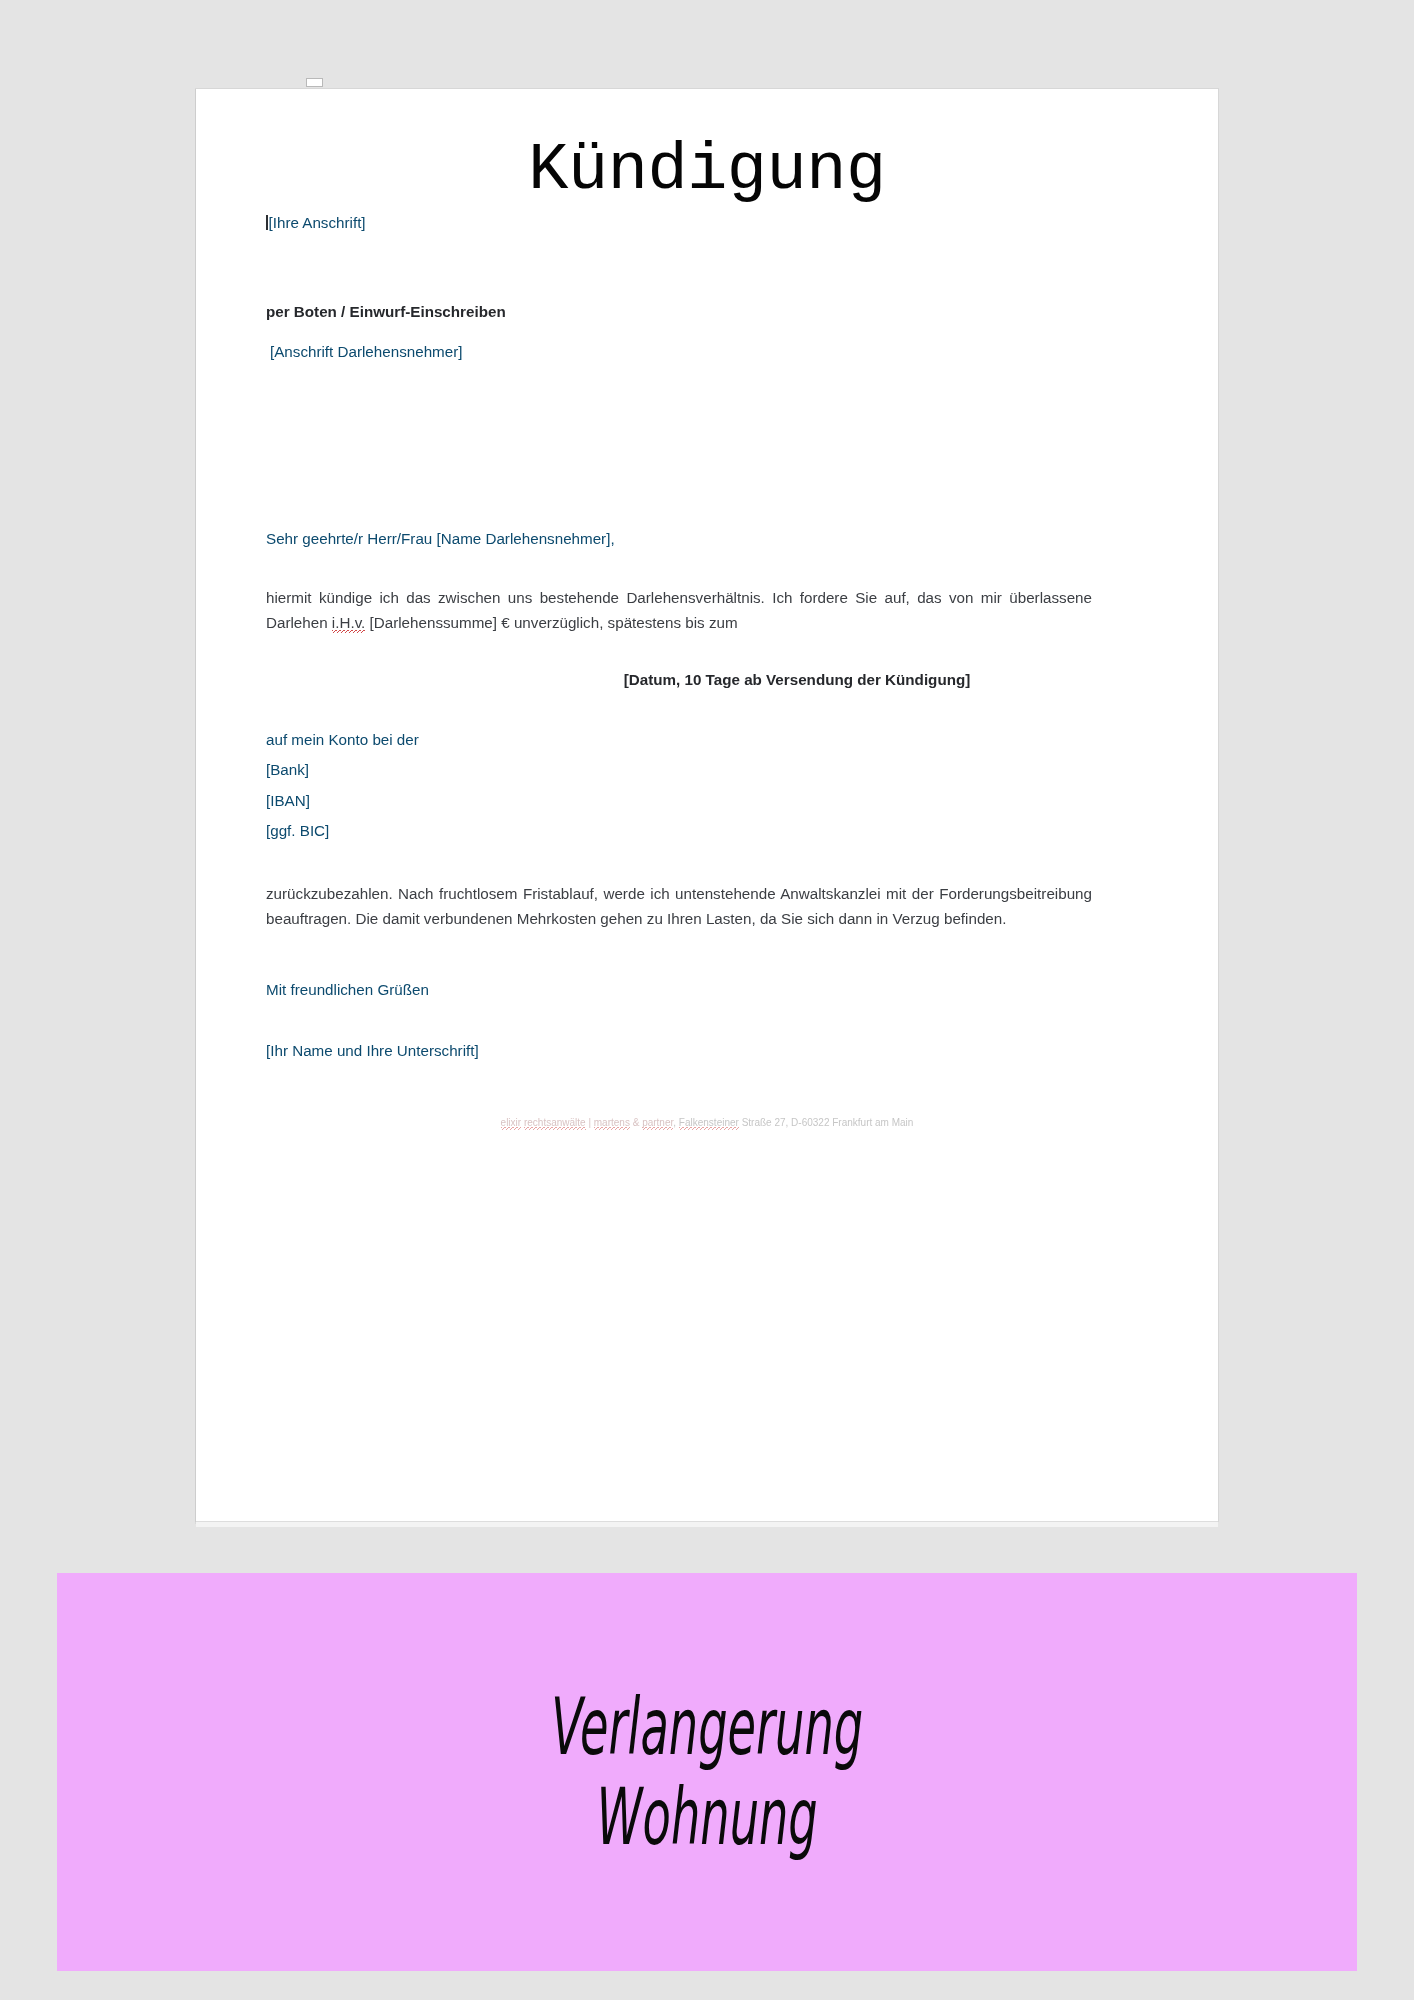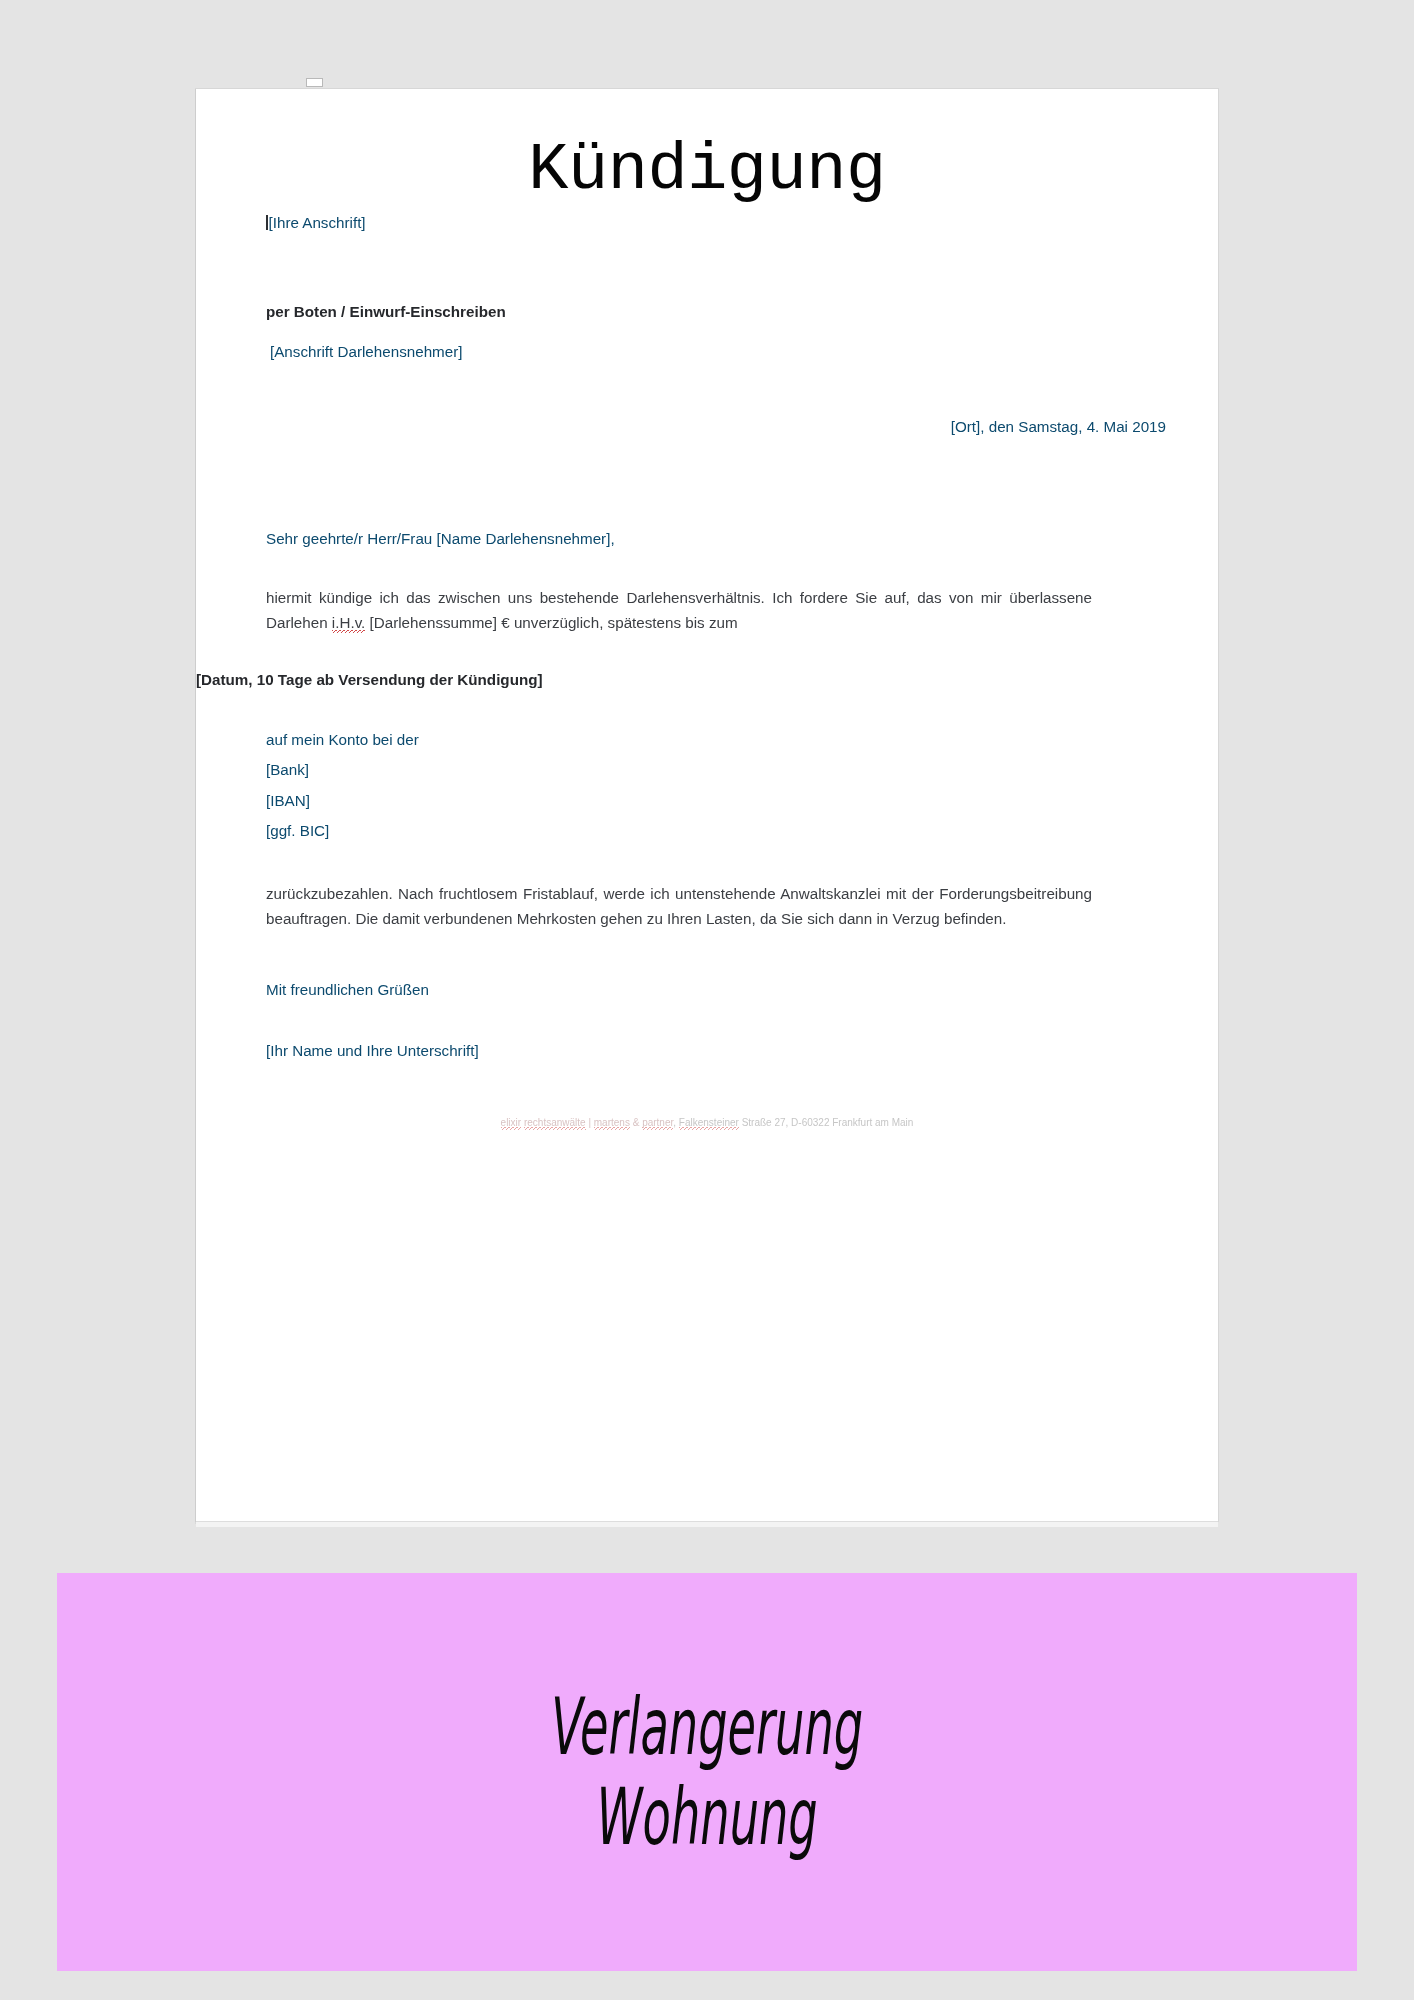--- a/index.html
+++ b/index.html
@@ -111,21 +111,21 @@
     vertical-align: -2px;
     margin-right: 1px;
   }
 
   .l-anschrift   { left: 70px;  top: 122px; }
   .l-boten       { left: 70px;  top: 211px; }
   .l-darlehens   { left: 74px;  top: 251px; }
   .l-ort         { left: 0;     top: 326px; width: 970px; text-align: right; }
   .l-anrede      { left: 70px;  top: 438px; }
   .l-para1       { left: 70px;  top: 497px; width: 826px; white-space: normal; text-align: justify; }
-  .l-frist       { left: 0;     top: 579px; width: 1162px; text-align: left; }
+  .l-frist       { left: 0;     top: 579px; width: 1162px; text-align: center; padding-left: 20px; }
   .l-konto       { left: 70px;  top: 639px; }
   .l-bank        { left: 70px;  top: 669px; }
   .l-iban        { left: 70px;  top: 700px; }
   .l-bic         { left: 70px;  top: 730px; }
   .l-para2       { left: 70px;  top: 793px; width: 826px; white-space: normal; text-align: justify; }
   .l-gruss       { left: 70px;  top: 889px; }
   .l-signature   { left: 70px;  top: 950px; }
 
   
   .sq {
@@ -202,21 +202,20 @@
   <div class="letter">
 
     <div class="doc-title">Kündigung</div>
 
     <div class="txt l-anschrift"><span class="cursor-bar"></span><span>[Ihre Anschrift]</span></div>
 
     <div class="txt l-boten bold">per Boten / Einwurf-Einschreiben</div>
 
     <div class="txt l-darlehens">[Anschrift Darlehensnehmer]</div>
 
-    <div class="txt l-ort">[Ort], den Samstag, 4. Mai 2019</div>
 
     <div class="txt l-anrede">Sehr geehrte/r Herr/Frau [Name Darlehensnehmer],</div>
 
     <div class="blk l-para1"><span>hiermit kündige ich das zwischen uns bestehende Darlehensverhältnis. Ich fordere Sie auf, das von mir überlassene Darlehen </span><span class="sq">i.H.v.</span><span> [Darlehenssumme] € unverzüglich, spätestens bis zum</span></div>
 
     <div class="txt l-frist bold">[Datum, 10 Tage ab Versendung der Kündigung]</div>
 
     <div class="txt l-konto">auf mein Konto bei der</div>
     <div class="txt l-bank">[Bank]</div>
     <div class="txt l-iban">[IBAN]</div>

